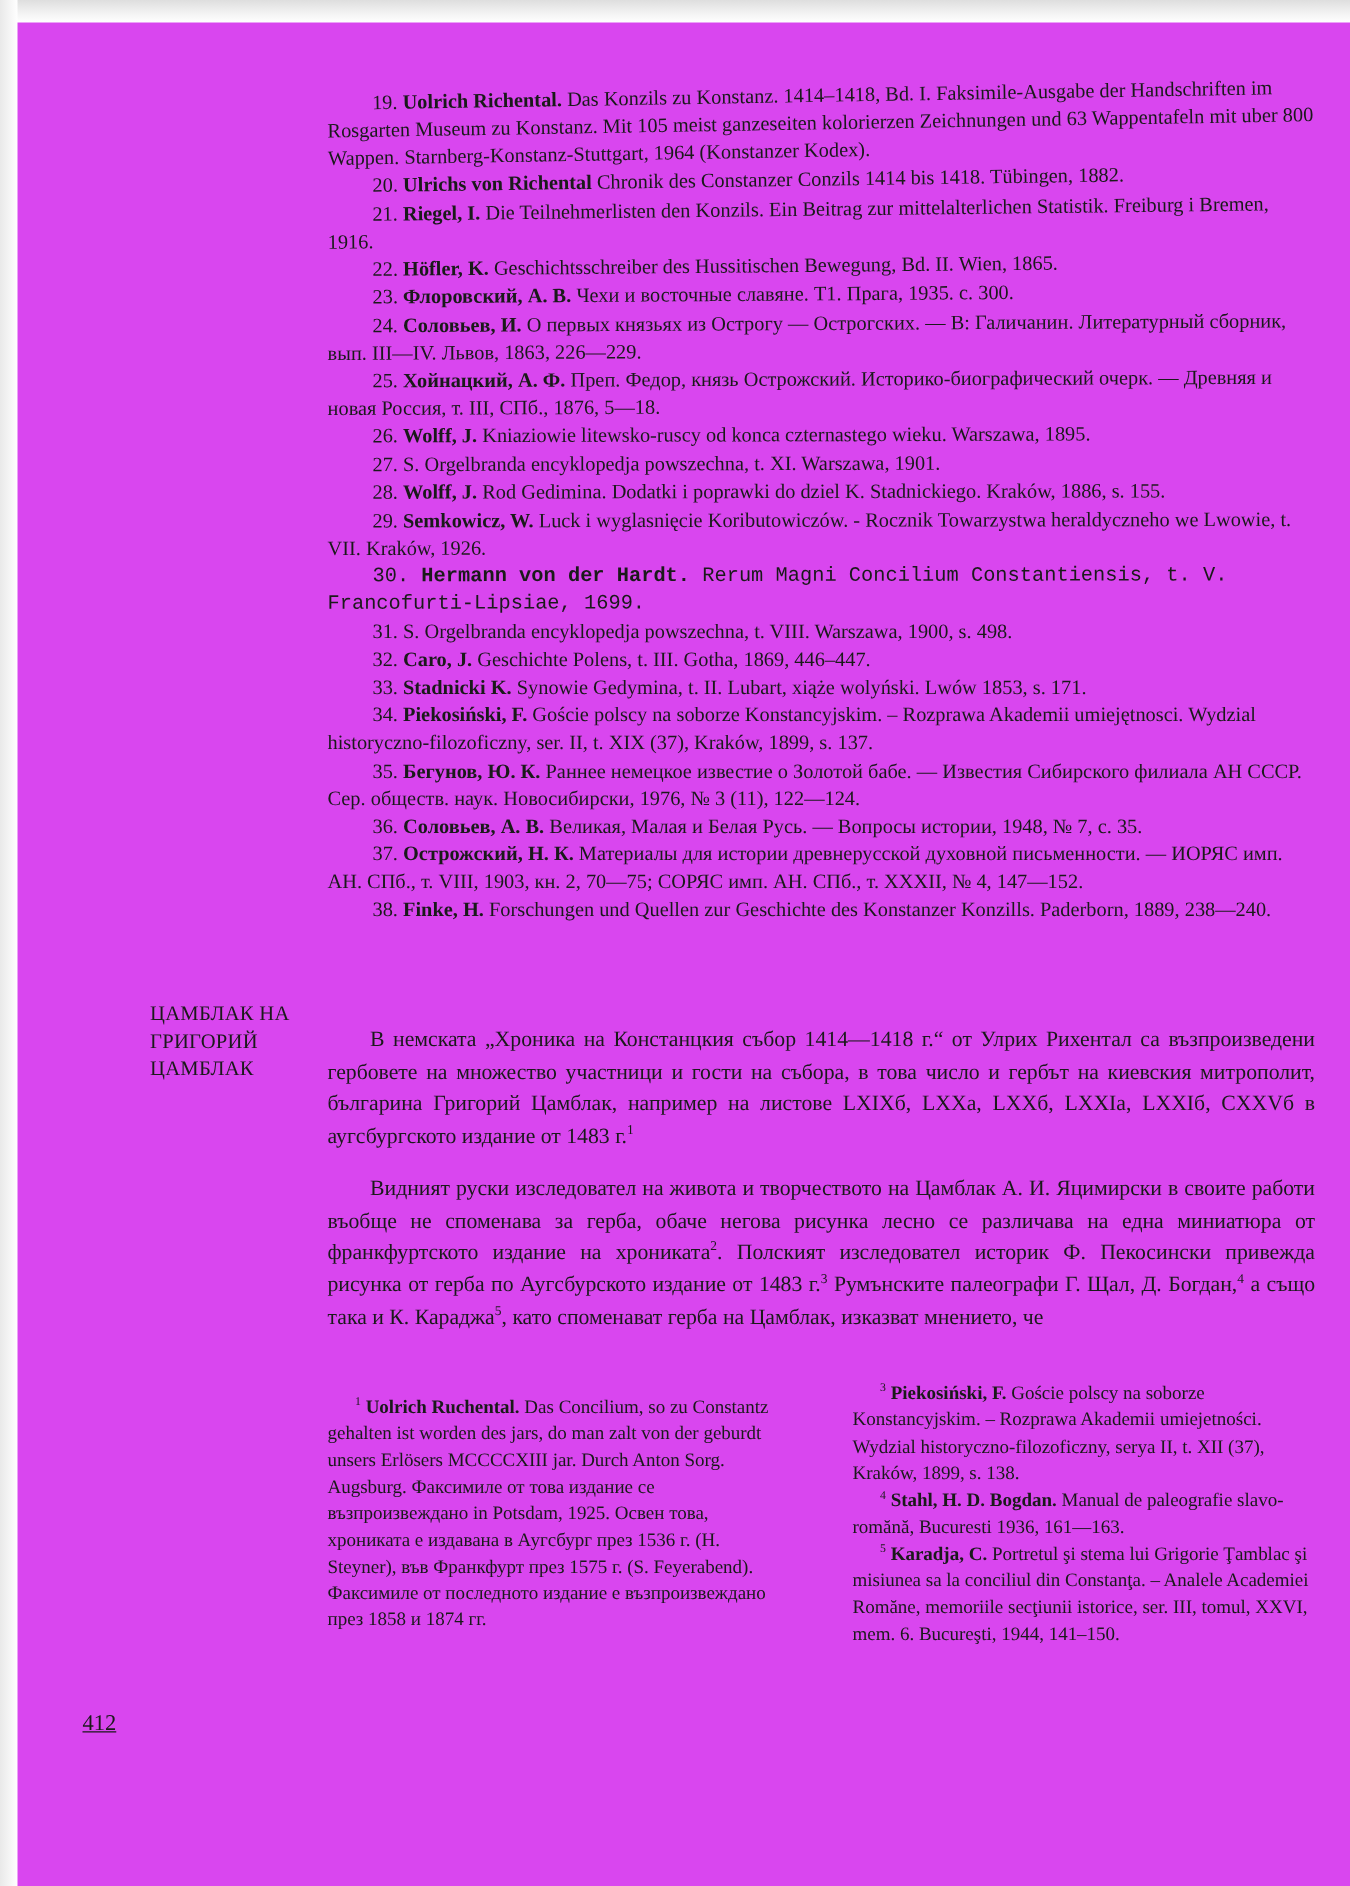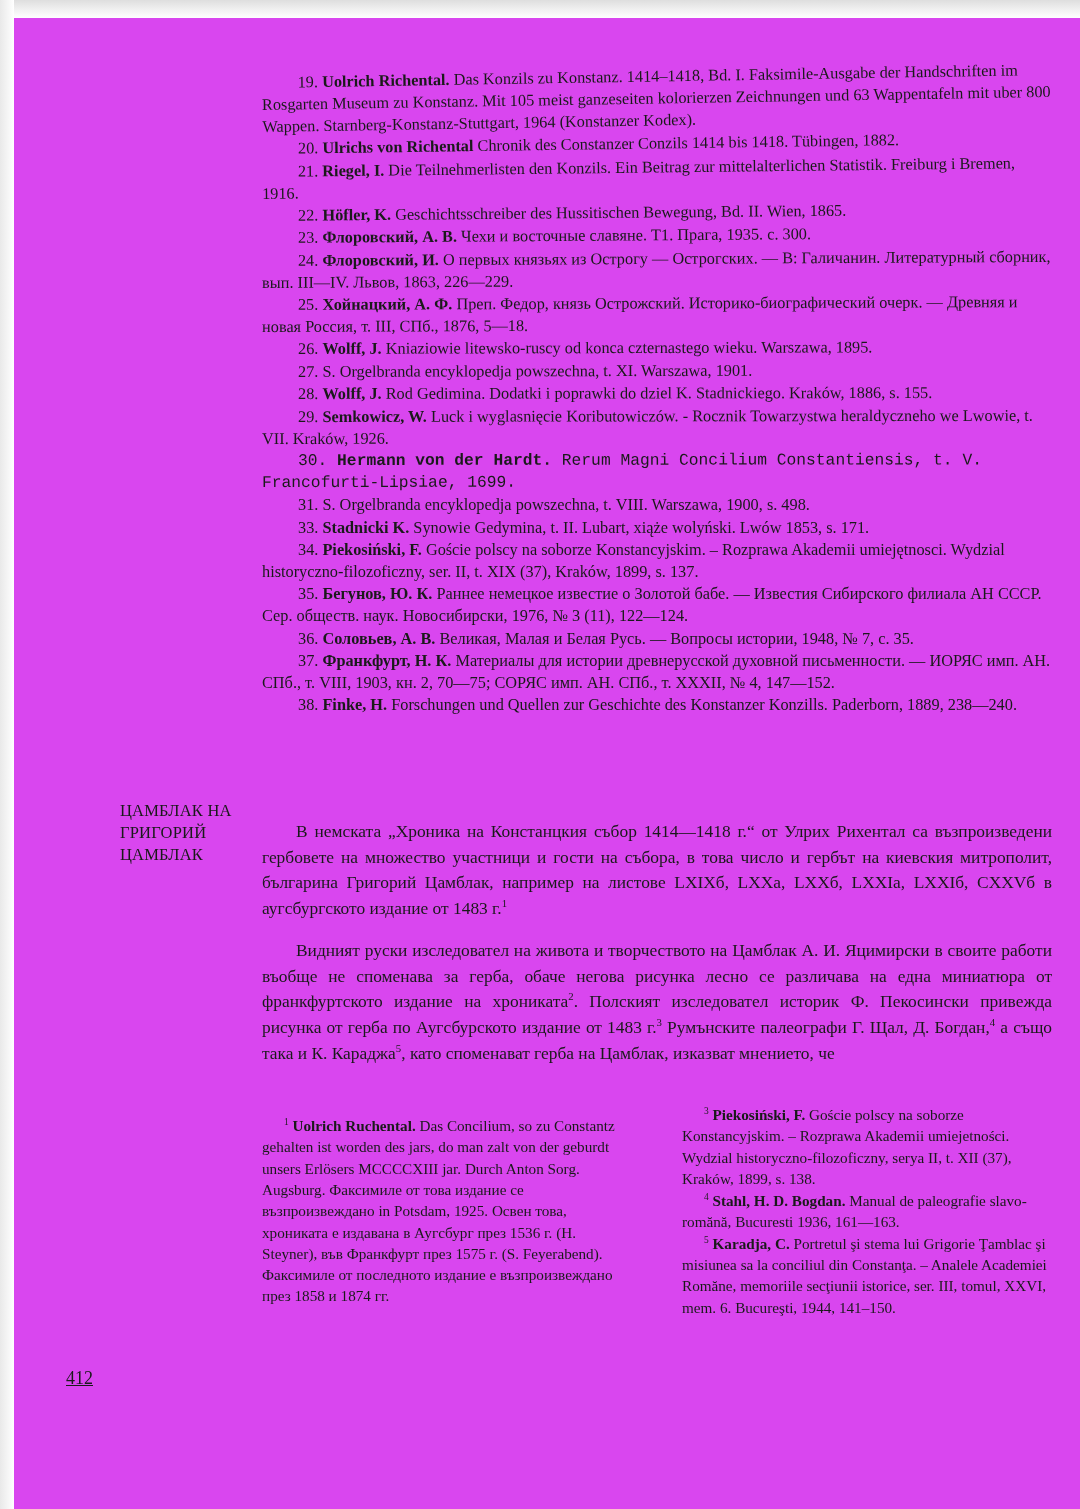--- a/index.html
+++ b/index.html
@@ -144,33 +144,34 @@
 
   <div class="scan-top-shade"></div>
   <div class="scan-left-shade"></div>
 
   <div class="biblio">
     <p class="sk1">19. <b>Uolrich  Richental.</b> Das Konzils zu Konstanz. 1414–1418, Bd. I. Faksimile-Ausgabe der Handschriften im Rosgarten Museum zu Konstanz. Mit 105 meist ganzeseiten kolorierzen Zeichnungen und 63 Wappentafeln mit uber 800 Wappen. Starnberg-Konstanz-Stuttgart, 1964 (Konstanzer Kodex).</p>
     <p class="sk2">20. <b>Ulrichs von Richental</b> Chronik des Constanzer Conzils 1414 bis 1418. Tübingen, 1882.</p>
     <p class="sk3">21. <b>Riegel, I.</b> Die Teilnehmerlisten den Konzils. Ein Beitrag zur mittelalterlichen Statistik. Freiburg i Bremen, 1916.</p>
     <p class="sk4">22. <b>Höfler, K.</b> Geschichtsschreiber des Hussitischen Bewegung, Bd. II. Wien, 1865.</p>
     <p class="sk5">23. <b>Флоровский, А. В.</b> Чехи и восточные славяне. Т1. Прага, 1935. с. 300.</p>
-    <p class="sk6">24. <b>Флоровский, И.</b> О первых князьях из Острогу — Острогских. — В: Галичанин. Литературный сборник, вып. III—IV. Львов, 1863, 226—229.</p>
+    <p class="sk6">24. <b>Соловьев, И.</b> О первых князьях из Острогу — Острогских. — В: Галичанин. Литературный сборник, вып. III—IV. Львов, 1863, 226—229.</p>
     <p class="sk7">25. <b>Хойнацкий, А. Ф.</b> Преп. Федор, князь Острожский. Историко-биографический очерк. — Древняя и новая Россия, т. III, СПб., 1876, 5—18.</p>
     <p class="sk8">26. <b>Wolff, J.</b> Kniaziowie litewsko-ruscy od konca czternastego wieku. Warszawa, 1895.</p>
     <p class="sk8">27. S. Orgelbranda encyklopedja powszechna, t. XI. Warszawa, 1901.</p>
     <p class="sk9">28. <b>Wolff, J.</b> Rod Gedimina. Dodatki i poprawki do dziel K. Stadnickiego. Kraków, 1886, s. 155.</p>
     <p class="sk9">29. <b>Semkowicz, W.</b> Luck i wyglasnięcie Koributowiczów. - Rocznik Towarzystwa heraldyczneho we Lwowie, t. VII. Kraków, 1926.</p>
     <p class="sk10">30. <b>Hermann von der Hardt.</b> Rerum Magni Concilium Constantiensis, t. V. Francofurti-Lipsiae, 1699.</p>
     <p>31. S. Orgelbranda encyklopedja powszechna, t. VIII. Warszawa, 1900, s. 498.</p>
+    <p>32. <b>Caro, J.</b> Geschichte Polens, t. III. Gotha, 1869, 446–447.</p>
     <p>33. <b>Stadnicki K.</b> Synowie Gedymina, t. II. Lubart, xiąże wolyński. Lwów 1853, s. 171.</p>
     <p>34. <b>Piekosiński, F.</b> Goście polscy na soborze Konstancyjskim. – Rozprawa Akademii umiejętnosci. Wydzial historyczno-filozoficzny, ser. II, t. XIX (37), Kraków, 1899, s. 137.</p>
     <p>35. <b>Бегунов, Ю. К.</b> Раннее немецкое известие о Золотой бабе. — Известия Сибирского филиала АН СССР. Сер. обществ. наук. Новосибирски, 1976, № 3 (11), 122—124.</p>
     <p>36. <b>Соловьев, А. В.</b> Великая, Малая и Белая Русь. — Вопросы истории, 1948, № 7, с. 35.</p>
-    <p>37. <b>Франкфурт, Н. К.</b> Материалы для истории древнерусской духовной письменности. — ИОРЯС имп. АН. СПб., т. VIII, 1903, кн. 2, 70—75; СОРЯС имп. АН. СПб., т. XXXII, № 4, 147—152.</p>
+    <p>37. <b>Острожский, Н. К.</b> Материалы для истории древнерусской духовной письменности. — ИОРЯС имп. АН. СПб., т. VIII, 1903, кн. 2, 70—75; СОРЯС имп. АН. СПб., т. XXXII, № 4, 147—152.</p>
     <p>38. <b>Finke, H.</b> Forschungen und Quellen zur Geschichte des Konstanzer Konzills. Paderborn, 1889, 238—240.</p>
   </div>
 
   <div class="margin-head">
     <div>ЦАМБЛАК НА</div>
     <div>ГРИГОРИЙ</div>
     <div>ЦАМБЛАК</div>
   </div>
 
   <div class="body-text">

